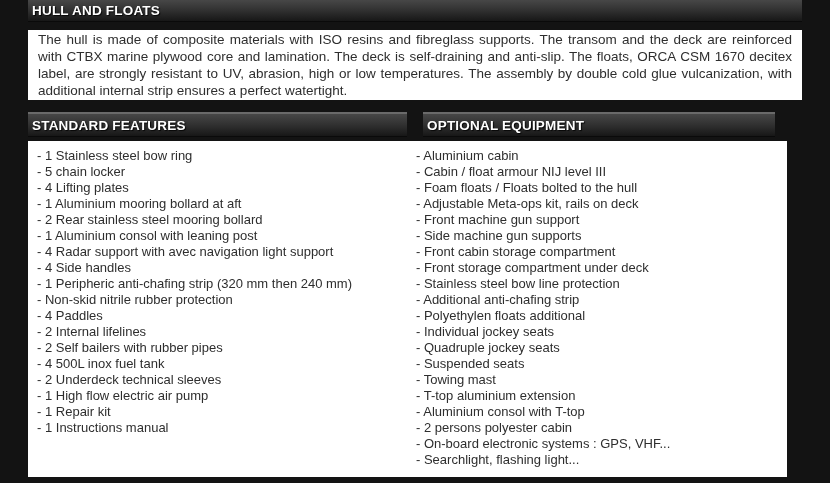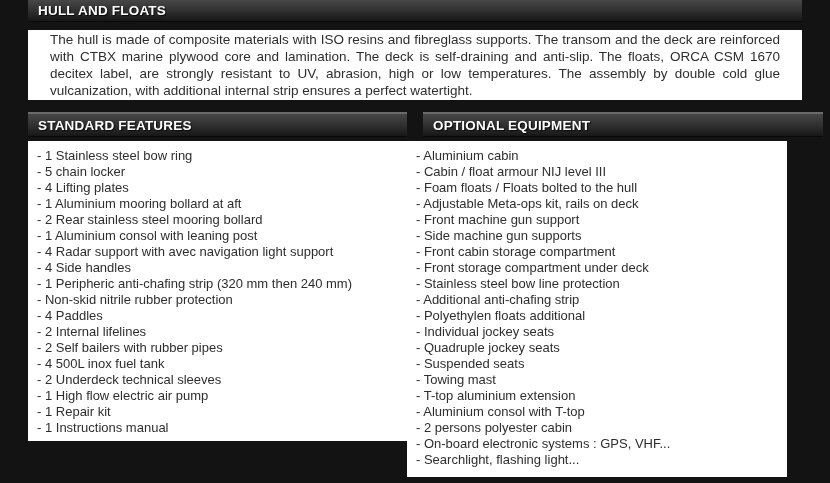--- a/index.html
+++ b/index.html
@@ -27,39 +27,39 @@
     background: linear-gradient(to bottom,
       var(--bar-grad-top, #474747) 0%,
       var(--bar-grad-mid, #2e2e2e) 55%,
       var(--bar-grad-bottom, #171717) 100%);
     color: var(--header-text, #fff);
     font-size: 13.5px;
     font-weight: bold;
     letter-spacing: 0.2px;
     display: flex;
     align-items: center;
-    padding-left: 10px;
+    padding-left: 4px;
     text-shadow: 1px 1px 1px rgba(0,0,0,0.85);
     border-bottom: 1px solid #0a0a0a;
   }
   .bar-sub {
     border-top: 2px solid var(--bar-edge, #6a6a6a);
   }
   #hull-bar   { left: 28px; top: 0px;   width: 774px; height: 22px; }
   #std-bar    { left: 28px; top: 112px; width: 379px; height: 25px; }
-  #opt-bar    { left: 423px; top: 112px; width: 400px; height: 25px; text-align: right; }
+  #opt-bar    { left: 423px; top: 112px; width: 352px; height: 25px; text-align: right; }
 
   .panel {
     position: absolute;
     background: var(--panel-bg, #fff);
     color: var(--text-color, #2e2e2e);
     overflow: hidden;
   }
-  #hull-panel { left: 28px; top: 30px;  width: 774px; height: 70px; padding: 1px 22px; }
-  #std-panel  { left: 28px; top: 141px; width: 379px; height: 300px; }
+  #hull-panel { left: 28px; top: 30px;  width: 774px; height: 70px; padding: 1px 10px; }
+  #std-panel  { left: 28px; top: 141px; width: 379px; height: 336px; }
   #opt-panel  { left: 407px; top: 141px; width: 380px; height: 336px; }
 
   .body-text {
     margin: 0;
     font-size: 13.5px;
     line-height: 17px;
     text-align: justify;
   }
   ul.feature-list {
     margin: 0;

